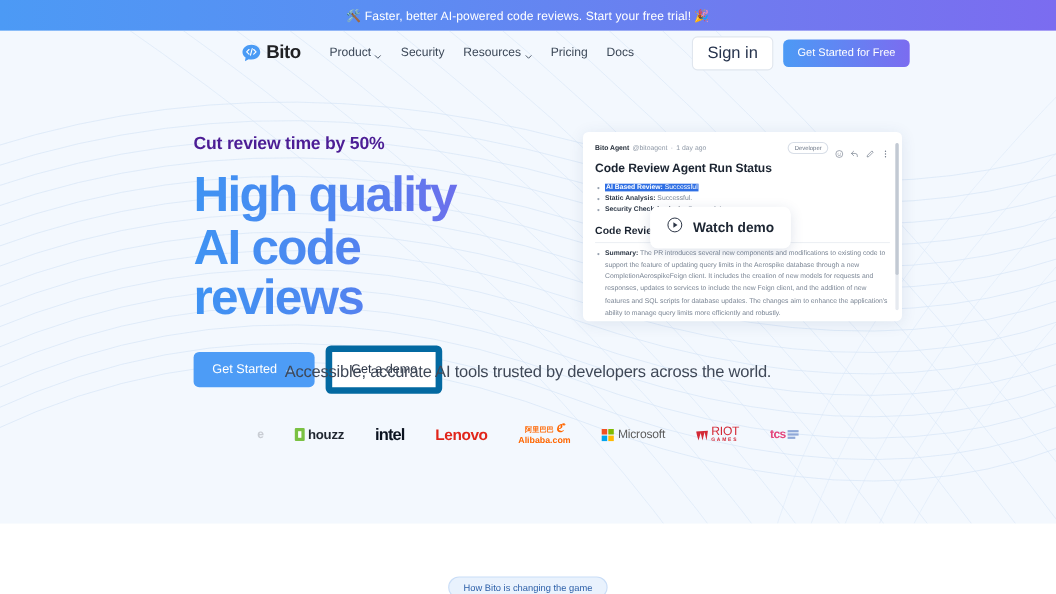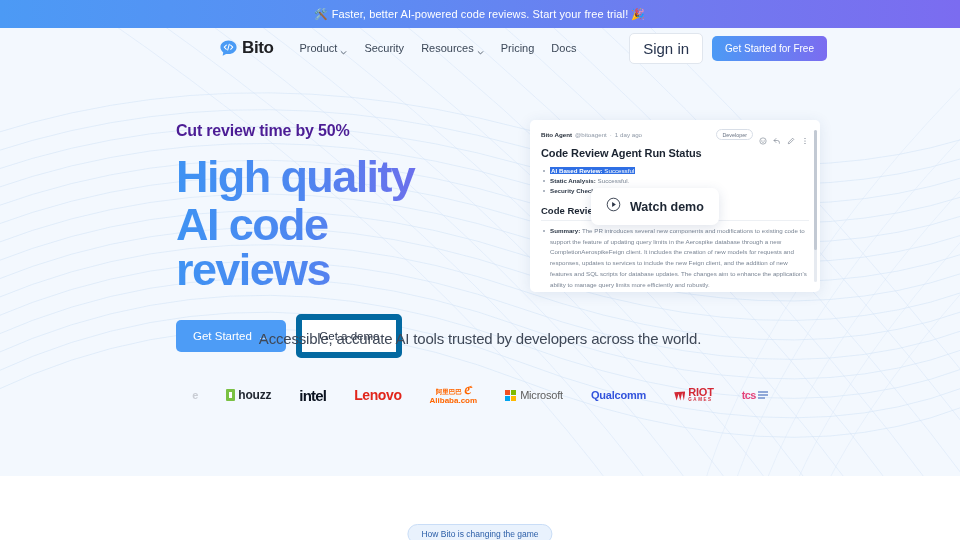--- a/index.html
+++ b/index.html
@@ -412,27 +412,24 @@
         <span style="display:grid;grid-template-columns:5px 5px;grid-template-rows:5px 5px;gap:1px;">
           <i style="background:#f25022;display:block;"></i>
             <i style="background:#7fba00;display:block;"></i>
           <i style="background:#00a4ef;display:block;"></i>
             <i style="background:#ffb900;display:block;"></i>
         </span>
         <span style="font-size:11px;color:#5e5e5e;letter-spacing:-.2px;">Microsoft</span>
       </span>
     </div>
     <div class="logo-cell">
-      <span style="font-size:11px;color:#3253dc;font-weight:600;letter-spacing:-.2px;">Qualcomm</span>
-    </div>
-    <div class="logo-cell">
       <span style="display:inline-flex;align-items:center;gap:3px;">
         <span style="width:11px;height:11px;background:#d32936;clip-path:polygon(0 25%,22% 100%,40% 38%,55% 100%,72% 30%,88% 100%,100% 18%);display:inline-block;"></span>
         <span style="display:flex;flex-direction:column;line-height:1;">
-          <span style="font-size:11px;color:#d32936;font-weight:700;letter-spacing:-.2px;">RIOT</span>
+          <span style="font-size:11px;color:#d32936;font-weight:400;letter-spacing:-.2px;">RIOT</span>
           <span style="font-size:4.5px;color:#d32936;letter-spacing:1.6px;font-weight:700;">GAMES</span>
         </span>
       </span>
     </div>
     <div class="logo-cell">
       <span style="display:inline-flex;align-items:center;gap:2px;">
         <span style="font-size:11px;color:#e4447c;font-weight:700;letter-spacing:-.6px;">tcs</span>
         <span style="display:flex;flex-direction:column;gap:1.5px;">
           <i style="width:10px;height:1.4px;background:#8fa8d8;display:block;"></i>
           <i style="width:10px;height:1.4px;background:#8fa8d8;display:block;"></i>

